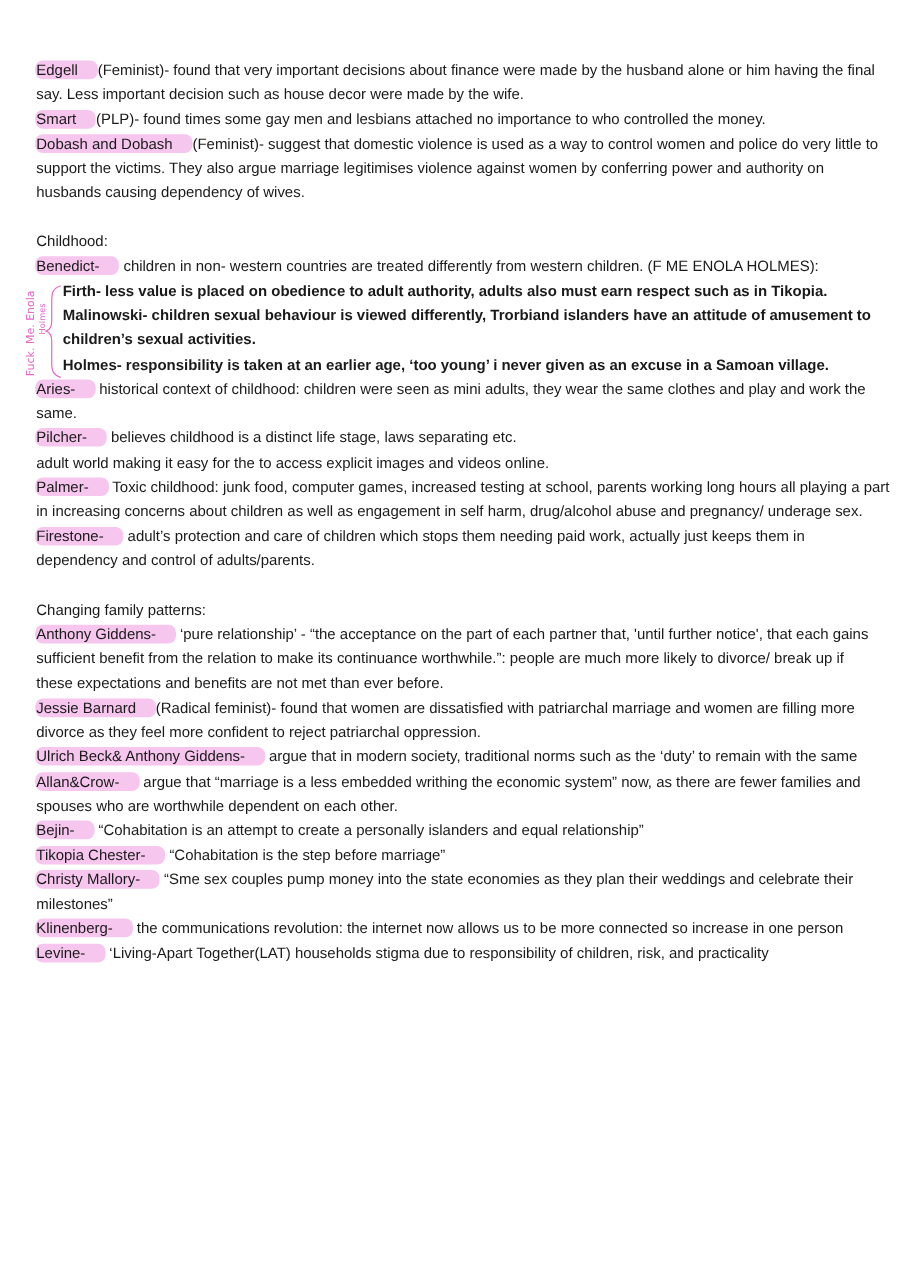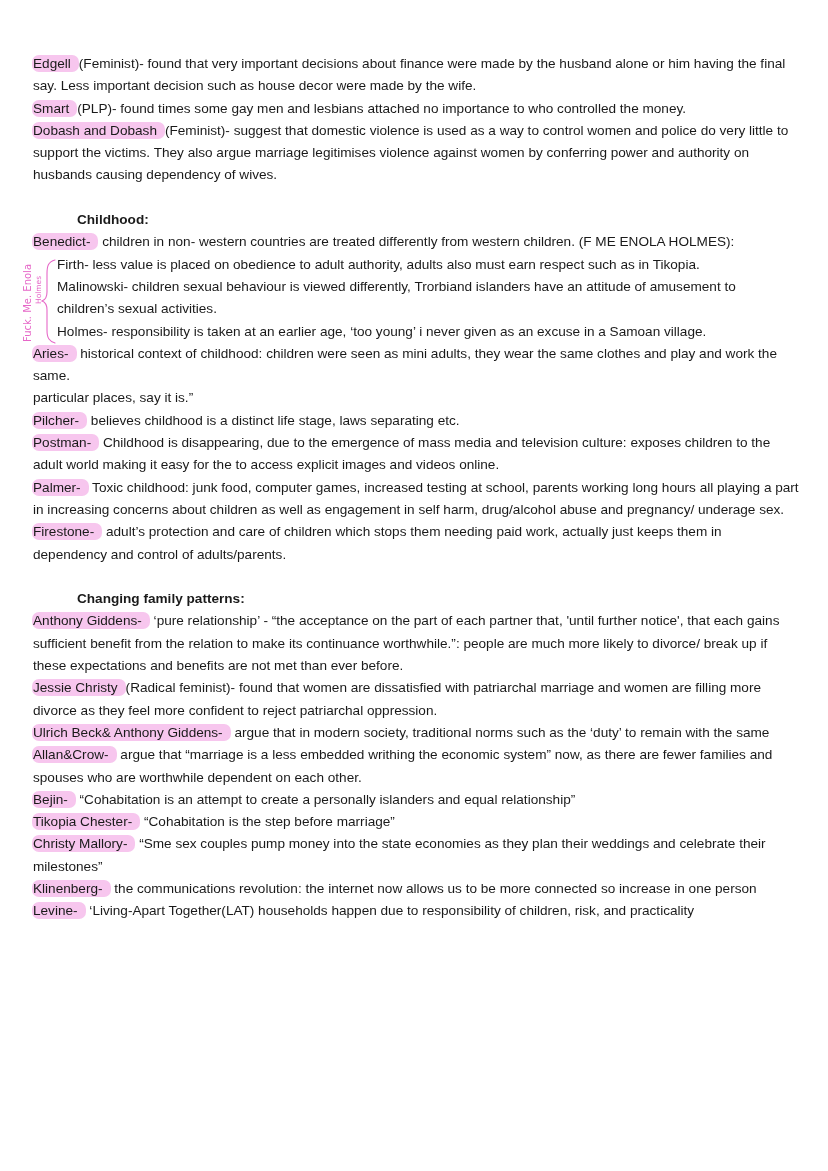--- a/index.html
+++ b/index.html
@@ -5,26 +5,26 @@
     html, body { margin: 0; padding: 0; background: #ffffff; }
     body {
       width: 828px; height: 1171px; position: relative; overflow: hidden;
       font-family: "Liberation Sans", sans-serif;
       color: #1a1a1a;
       font-size: 13.6px;
     }
     .page { position: absolute; left: 33px; top: 53px; width: 770px; }
     .line { height: 22.3px; line-height: 22.3px; white-space: nowrap; }
     .gap { height: 22.3px; }
-    .heading { font-weight: bold; margin-left: 44px; }
-    .indent { padding-left: 24px; }
+    .heading { font-weight: normal; }
+    .indent { padding-left: 24px; font-weight: bold; }
     .hl {
       background: #f7c6ee;
       border-radius: 7px;
-      padding: 1px 8px 1px 1px;
+      padding: 1px 18px 1px 1px;
       margin-left: -1px;
     }
     .annot {
       position: absolute; left: 20px; top: 256px; width: 34px; height: 90px;
     }
     .annot svg { display: block; }
   </style>
 </head>
 <body>
 
@@ -41,46 +41,44 @@
 
   <div class="line heading">Childhood:</div>
   <div class="line"><span class="hl">Benedict-</span><span> children in non- western countries are treated differently from western children. (F ME ENOLA HOLMES):</span></div>
   <div class="line indent">Firth- less value is placed on obedience to adult authority, adults also must earn respect such as in Tikopia.</div>
   <div class="line indent">Malinowski- children sexual behaviour is viewed differently, Trorbiand islanders have an attitude of amusement to</div>
   <div class="line indent">children’s sexual activities.</div>
   <div class="line indent">Holmes- responsibility is taken at an earlier age, ‘too young’ i never given as an excuse in a Samoan village.</div>
 
   <div class="line"><span class="hl">Aries-</span><span> historical context of childhood: children were seen as mini adults, they wear the same clothes and play and work the</span></div>
   <div class="line">same.</div>
-  <div class="line">particular places, say it is.”</div>
   <div class="line"><span class="hl">Pilcher-</span><span> believes childhood is a distinct life stage, laws separating etc.</span></div>
-  <div class="line"><span class="hl">Postman-</span><span> Childhood is disappearing, due to the emergence of mass media and television culture: exposes children to the</span></div>
   <div class="line">adult world making it easy for the to access explicit images and videos online.</div>
   <div class="line"><span class="hl">Palmer-</span><span> Toxic childhood: junk food, computer games, increased testing at school, parents working long hours all playing a part</span></div>
   <div class="line">in increasing concerns about children as well as engagement in self harm, drug/alcohol abuse and pregnancy/ underage sex.</div>
   <div class="line"><span class="hl">Firestone-</span><span> adult’s protection and care of children which stops them needing paid work, actually just keeps them in</span></div>
   <div class="line">dependency and control of adults/parents.</div>
 
   <div class="gap"></div>
 
   <div class="line heading">Changing family patterns:</div>
   <div class="line"><span class="hl">Anthony Giddens-</span><span> ‘pure relationship’ - “the acceptance on the part of each partner that, 'until further notice', that each gains</span></div>
   <div class="line">sufficient benefit from the relation to make its continuance worthwhile.”: people are much more likely to divorce/ break up if</div>
   <div class="line">these expectations and benefits are not met than ever before.</div>
-  <div class="line"><span class="hl">Jessie Christy</span><span>(Radical feminist)- found that women are dissatisfied with patriarchal marriage and women are filling more</span></div>
+  <div class="line"><span class="hl">Jessie Barnard</span><span>(Radical feminist)- found that women are dissatisfied with patriarchal marriage and women are filling more</span></div>
   <div class="line">divorce as they feel more confident to reject patriarchal oppression.</div>
   <div class="line"><span class="hl">Ulrich Beck&amp; Anthony Giddens-</span><span> argue that in modern society, traditional norms such as the ‘duty’ to remain with the same</span></div>
   <div class="line"><span class="hl">Allan&amp;Crow-</span><span> argue that “marriage is a less embedded writhing the economic system” now, as there are fewer families and</span></div>
   <div class="line">spouses who are worthwhile dependent on each other.</div>
   <div class="line"><span class="hl">Bejin-</span><span> “Cohabitation is an attempt to create a personally islanders and equal relationship”</span></div>
   <div class="line"><span class="hl">Tikopia Chester-</span><span> “Cohabitation is the step before marriage”</span></div>
   <div class="line"><span class="hl">Christy Mallory-</span><span> “Sme sex couples pump money into the state economies as they plan their weddings and celebrate their</span></div>
   <div class="line">milestones”</div>
   <div class="line"><span class="hl">Klinenberg-</span><span> the communications revolution: the internet now allows us to be more connected so increase in one person</span></div>
-  <div class="line"><span class="hl">Levine-</span><span> ‘Living-Apart Together(LAT) households happen due to responsibility of children, risk, and practicality</span></div>
+  <div class="line"><span class="hl">Levine-</span><span> ‘Living-Apart Together(LAT) households stigma due to responsibility of children, risk, and practicality</span></div>
 </div>
 
 <div class="annot">
   <svg width="36" height="90" viewBox="0 0 36 90">
     <g fill="none" stroke="#e668c8" stroke-width="1.1" stroke-linecap="round">
       <path d="M35 4 C28 6 27 10 27 18 L27 36 C27 42 25 44 22 45 C25 46 27 48 27 54 L27 74 C27 82 29 85 35 87"></path>
     </g>
     <text x="0" y="0" transform="translate(11,86) rotate(-90)" font-family="DejaVu Sans, sans-serif" font-size="10" fill="#e668c8">Fuck. Me. Enola</text>
     <text x="0" y="0" transform="translate(21,48) rotate(-90)" font-family="DejaVu Sans, sans-serif" font-size="7.5" fill="#e668c8">Holmes</text>
   </svg>

